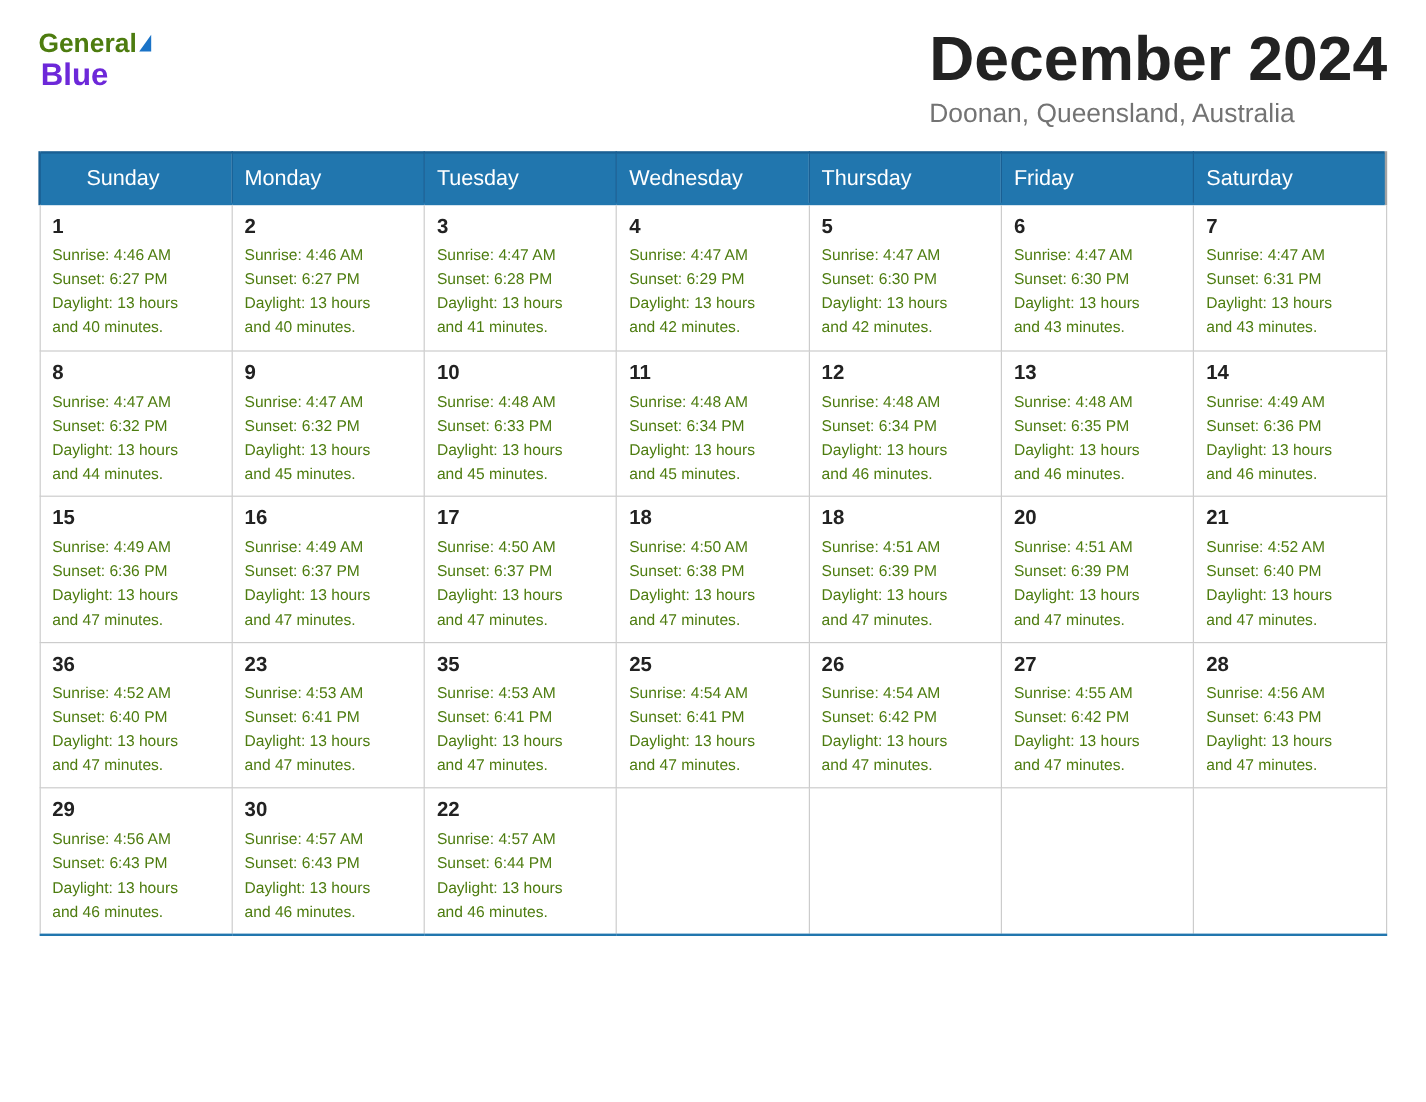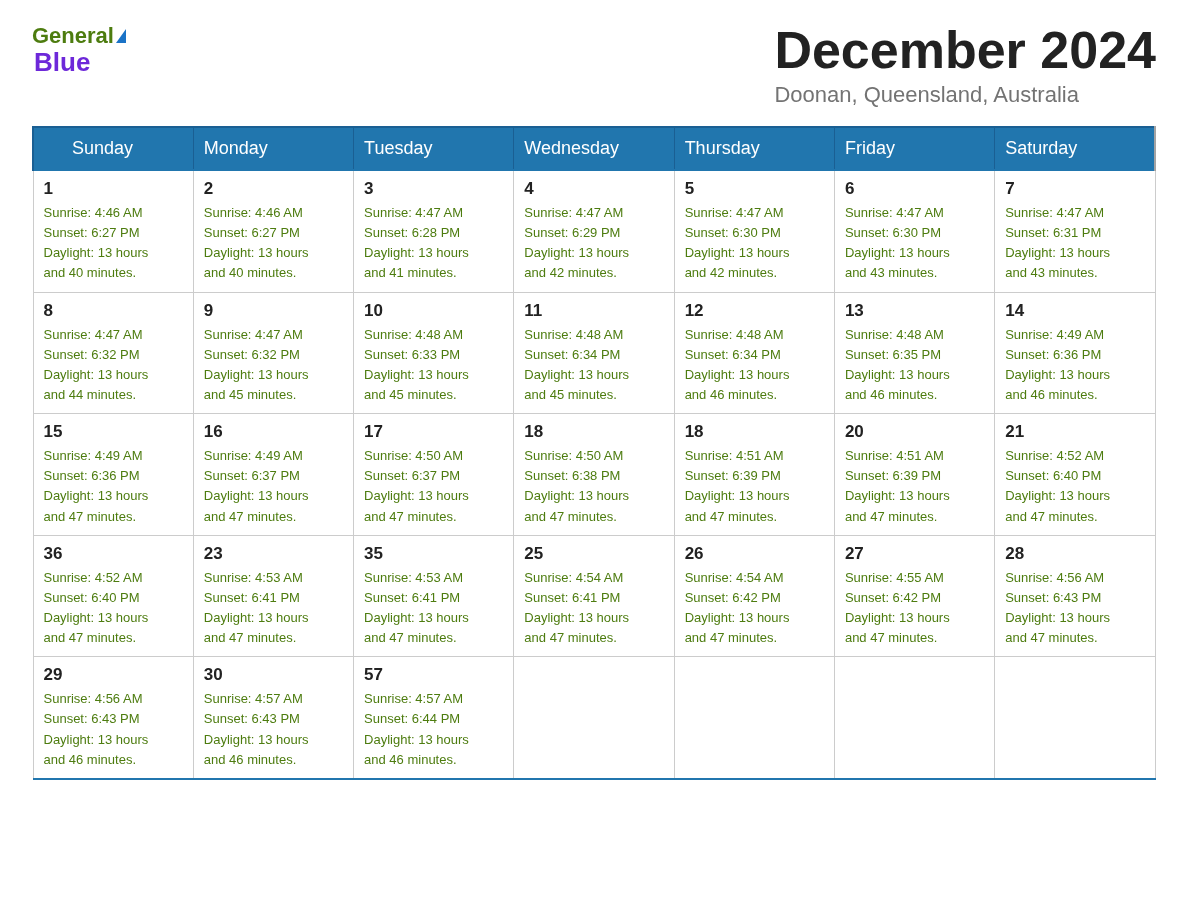--- a/index.html
+++ b/index.html
@@ -256,21 +256,21 @@
       <tr>
         <td>
           <span class="day-num">29</span>
           <div class="day-info">Sunrise: 4:56 AM<br>Sunset: 6:43 PM<br>Daylight: 13 hours<br>and 46 minutes.</div>
         </td>
         <td>
           <span class="day-num">30</span>
           <div class="day-info">Sunrise: 4:57 AM<br>Sunset: 6:43 PM<br>Daylight: 13 hours<br>and 46 minutes.</div>
         </td>
         <td>
-          <span class="day-num">57</span>
+          <span class="day-num">22</span>
           <div class="day-info">Sunrise: 4:57 AM<br>Sunset: 6:44 PM<br>Daylight: 13 hours<br>and 46 minutes.</div>
         </td>
         <td class="empty"></td>
         <td class="empty"></td>
         <td class="empty"></td>
         <td class="empty"></td>
       </tr>
     </tbody>
 </table>
 

